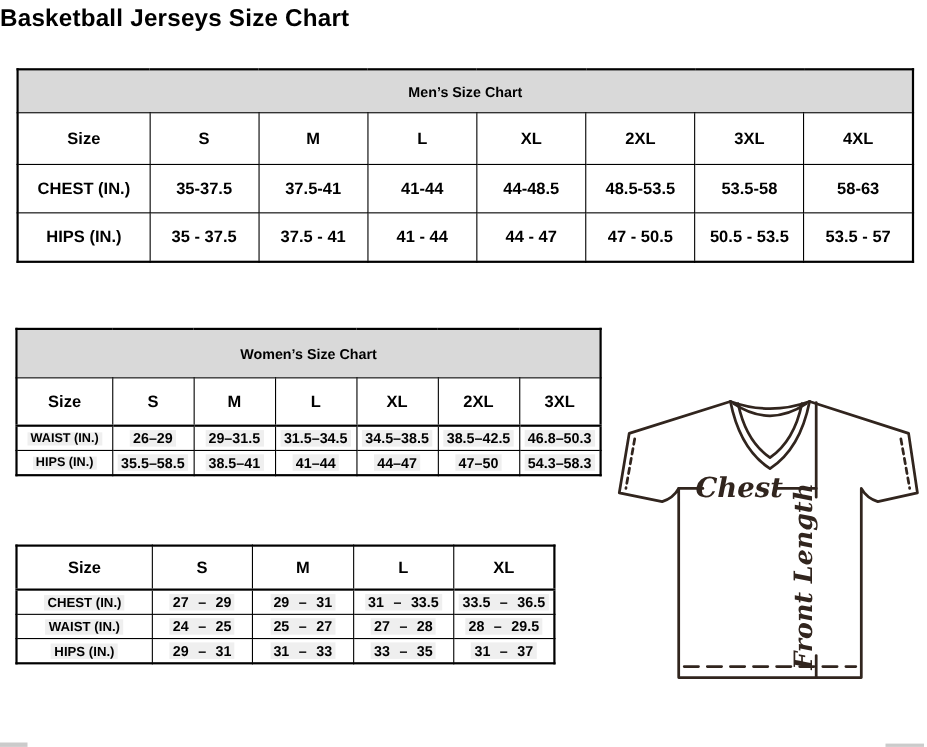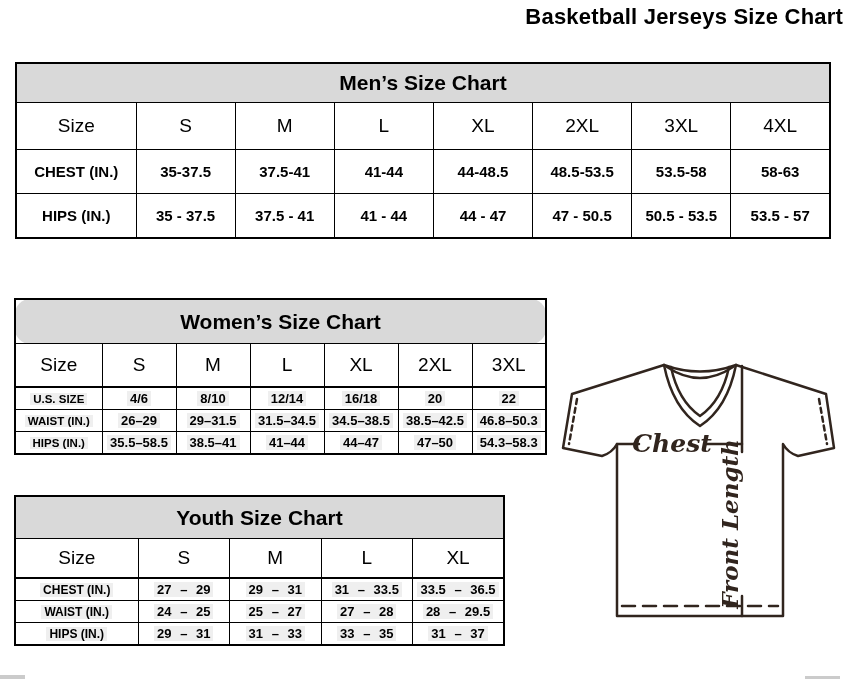--- a/index.html
+++ b/index.html
@@ -2,42 +2,42 @@
 <html><head>
 <meta charset="utf-8">
 <style>
   html,body { margin:0; padding:0; }
   body {
     width:843px; height:679px; background:#ffffff; position:relative; overflow:hidden;
     font-family:"Liberation Sans","DejaVu Sans",sans-serif; color:#000;
   }
   h1.pagetitle {
     position:absolute; top:4px; left:0; width:100%; margin:0;
-    text-align:right; font-size:22px; font-weight:bold; letter-spacing:0.2px;
+    text-align:left; font-size:22px; font-weight:bold; letter-spacing:0.2px;
   }
   table.tbl {
     position:absolute; border-collapse:collapse; table-layout:fixed;
     border:2px solid #000;
   }
   .tbl td {
     border:1px solid #000; text-align:center; vertical-align:middle;
     padding:0; overflow:hidden; white-space:nowrap;
   }
-  .t-title td { background:#d9d9d9; font-size:21px; font-weight:bold; }
-  .t-cols  td { font-weight:normal; font-size:19px; }
+  .t-title td { background:#d9d9d9; font-size:13px; font-weight:bold; }
+  .t-cols  td { font-weight:bold; font-size:15px; }
 
   
   .mens { left:15px; top:62px; width:816px; }
   .mens .t-title td { height:38px; }
   .mens .t-cols  td { height:46px; }
   .mens .t-row   td { height:43px; font-size:15px; font-weight:bold; }
 
   
   .womens { left:14px; top:298px; width:533px; }
-  .womens .t-title td { height:43px;border-radius:15px; }
+  .womens .t-title td { height:43px; }
   .womens .t-cols  td { height:42px; border-bottom-width:2px; }
   .womens .t-row   td { height:21px; font-size:13px; font-weight:bold; }
   .womens .t-row td.lbl { font-size:11.5px; }
 
   
   .youth { left:14px; top:495px; width:491px; }
   .youth .t-title td { height:41px; }
   .youth .t-cols  td { height:38px; border-bottom-width:2px; }
   .youth .t-row   td { height:21px; font-size:13px; font-weight:bold; word-spacing:5px; }
   .youth .t-row td.lbl { font-size:12px; word-spacing:0; }
@@ -126,29 +126,20 @@
   <tr class="t-cols">
     <td>Size</td>
     <td>S</td>
     <td>M</td>
     <td>L</td>
     <td>XL</td>
     <td>2XL</td>
     <td>3XL</td>
   </tr>
   <tr class="t-row">
-    <td class="lbl"><span class="hl">U.S. SIZE</span></td>
-    <td><span class="hl">4/6</span></td>
-    <td><span class="hl">8/10</span></td>
-    <td><span class="hl">12/14</span></td>
-    <td><span class="hl">16/18</span></td>
-    <td><span class="hl">20</span></td>
-    <td><span class="hl">22</span></td>
-  </tr>
-  <tr class="t-row">
     <td class="lbl"><span class="hl">WAIST (IN.)</span></td>
     <td><span class="hl">26–29</span></td>
     <td><span class="hl">29–31.5</span></td>
     <td><span class="hl">31.5–34.5</span></td>
     <td><span class="hl">34.5–38.5</span></td>
     <td><span class="hl">38.5–42.5</span></td>
     <td><span class="hl">46.8–50.3</span></td>
   </tr>
   <tr class="t-row">
     <td class="lbl"><span class="hl">HIPS (IN.)</span></td>
@@ -164,23 +155,20 @@
 
 <table class="tbl youth">
   <colgroup>
       <col style="width:123px">
       <col>
       <col>
       <col>
       <col>
     </colgroup>
   <tbody>
-      <tr class="t-title">
-    <td colspan="5">Youth Size Chart</td>
-  </tr>
   <tr class="t-cols">
     <td>Size</td>
     <td>S</td>
     <td>M</td>
     <td>L</td>
     <td>XL</td>
   </tr>
   <tr class="t-row">
     <td class="lbl"><span class="hl">CHEST (IN.)</span></td>
     <td><span class="hl">27 – 29</span></td>

